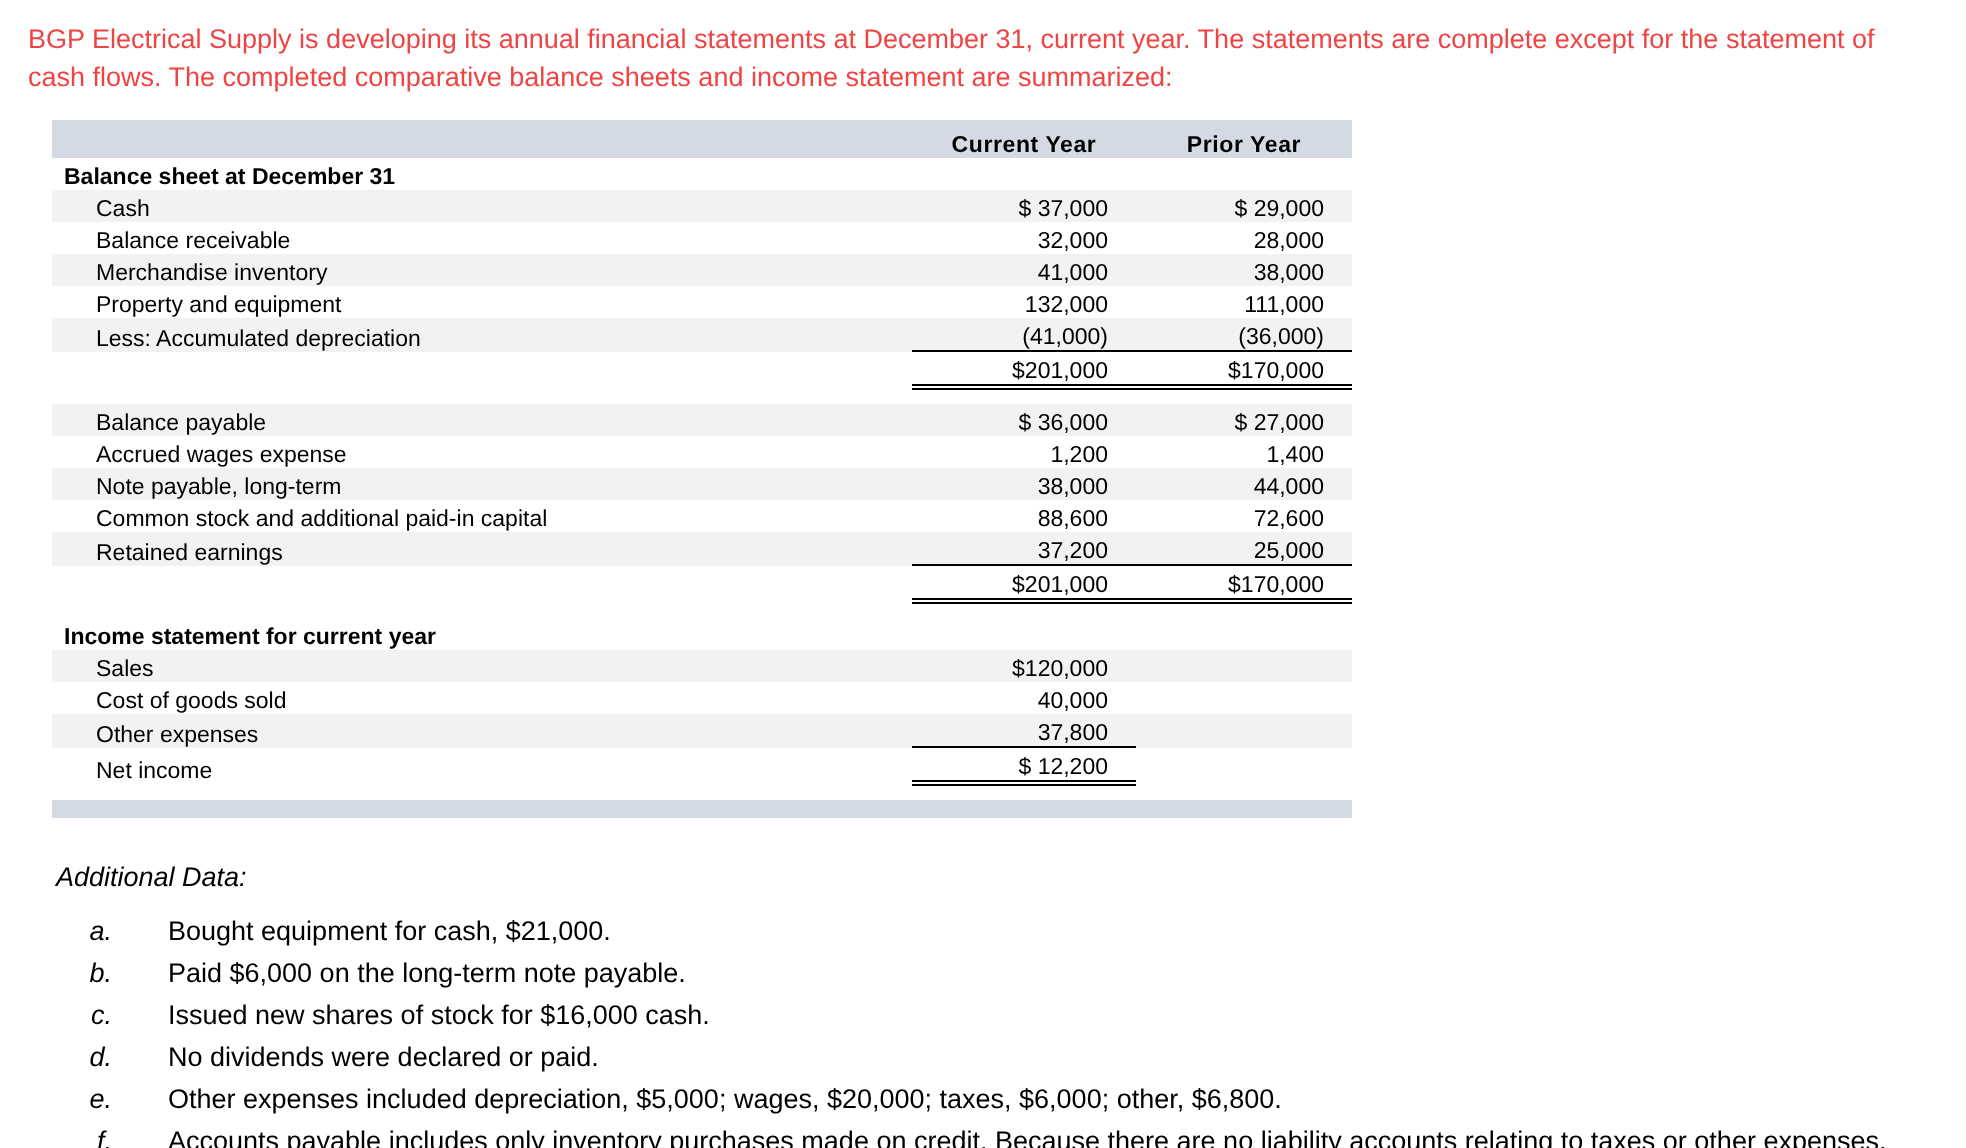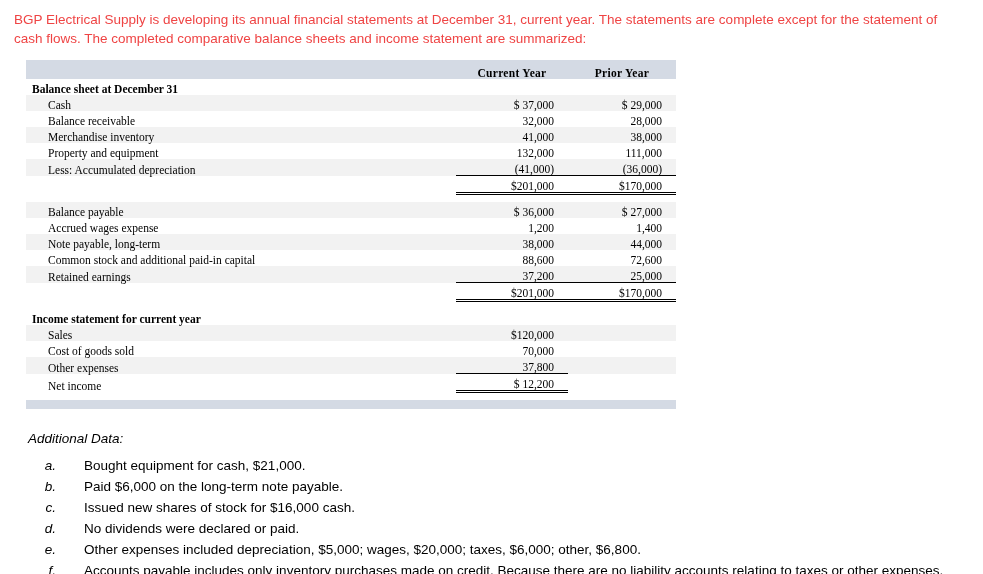--- a/index.html
+++ b/index.html
@@ -23,21 +23,21 @@
   .intro {
     font-size: 13.5px;
     line-height: 19px;
     color: #ef4444;
     max-width: 940px;
     margin: 0 0 12px 0;
   }
   
   .fin-table {
     border-collapse: collapse;
-    font-family: Liberation Serif, serif;
+    font-family: Liberation Sans, sans-serif;
     font-size: 11.5px;
     width: 650px;
     margin-left: 12px;
     table-layout: fixed;
   }
   .fin-table td {
     padding: 0;
     height: 16px;
     vertical-align: bottom;
     white-space: nowrap;
@@ -210,21 +210,21 @@
           <td></td>
       </tr>
 
       <tr class="row-band">
         <td class="lbl">Sales</td>
         <td class="num">$120,000</td>
         <td class="num"></td>
       </tr>
       <tr class="row-plain">
         <td class="lbl">Cost of goods sold</td>
-        <td class="num">70,000</td>
+        <td class="num">40,000</td>
         <td class="num"></td>
       </tr>
       <tr class="row-band">
         <td class="lbl">Other expenses</td>
         <td class="num rule-bot">37,800</td>
         <td class="num"></td>
       </tr>
       <tr class="row-plain">
         <td class="lbl">Net income</td>
         <td class="num rule-dbl">$ 12,200</td>

